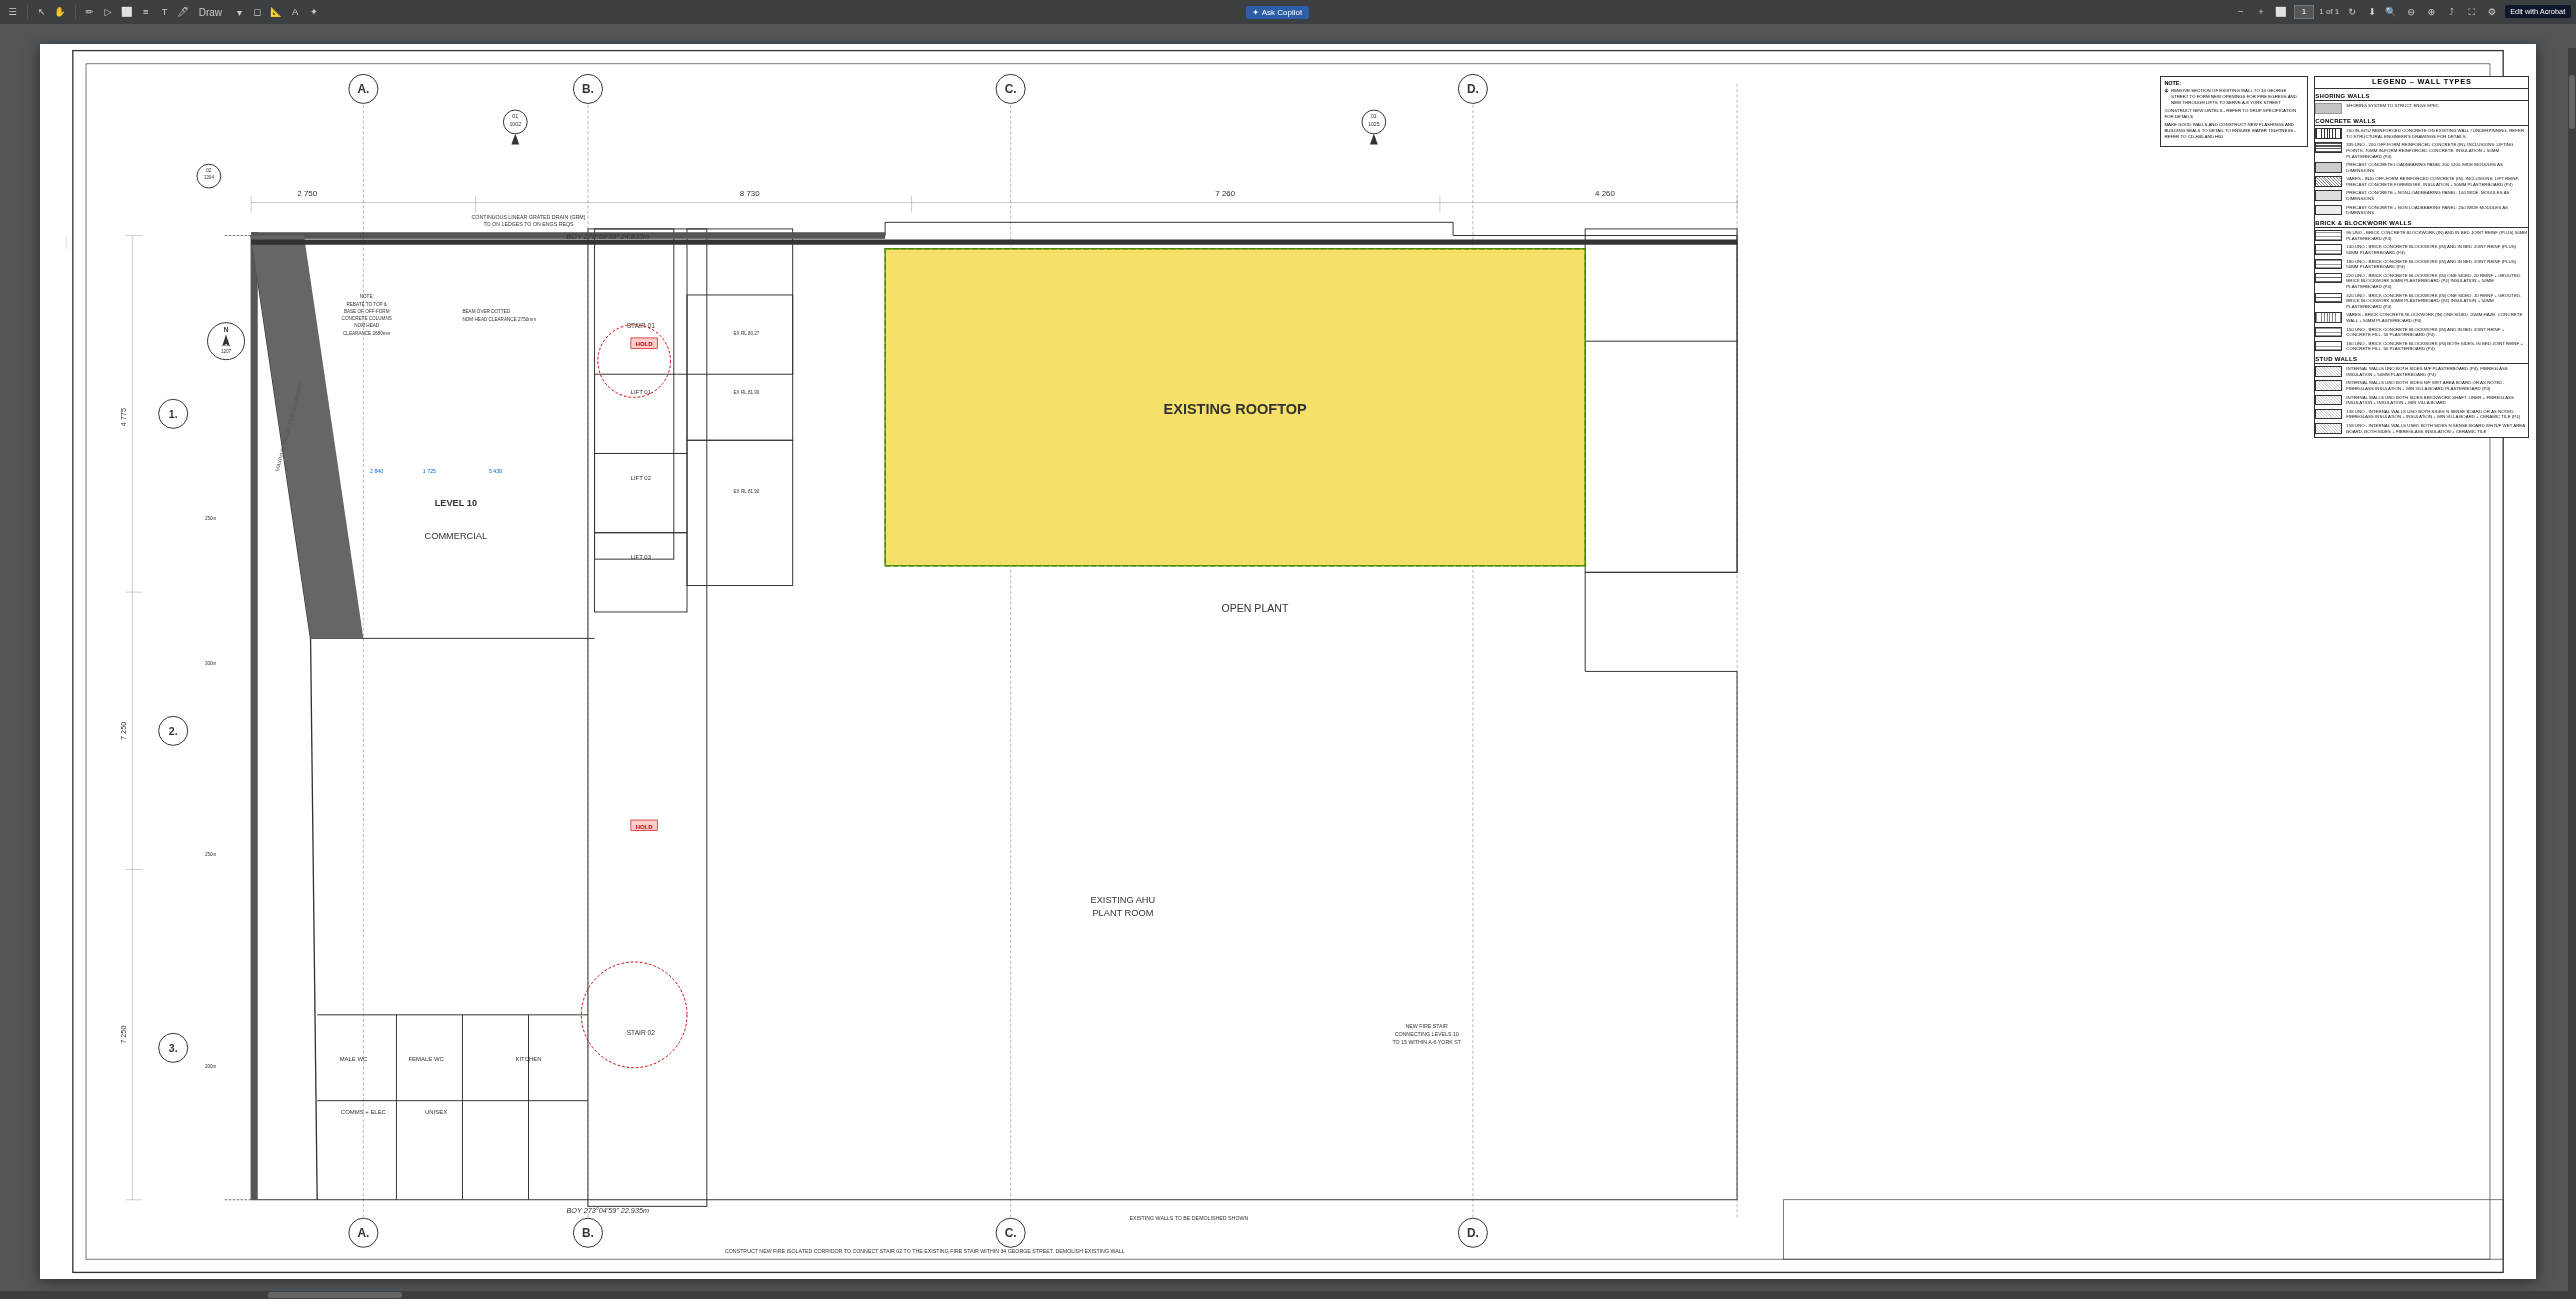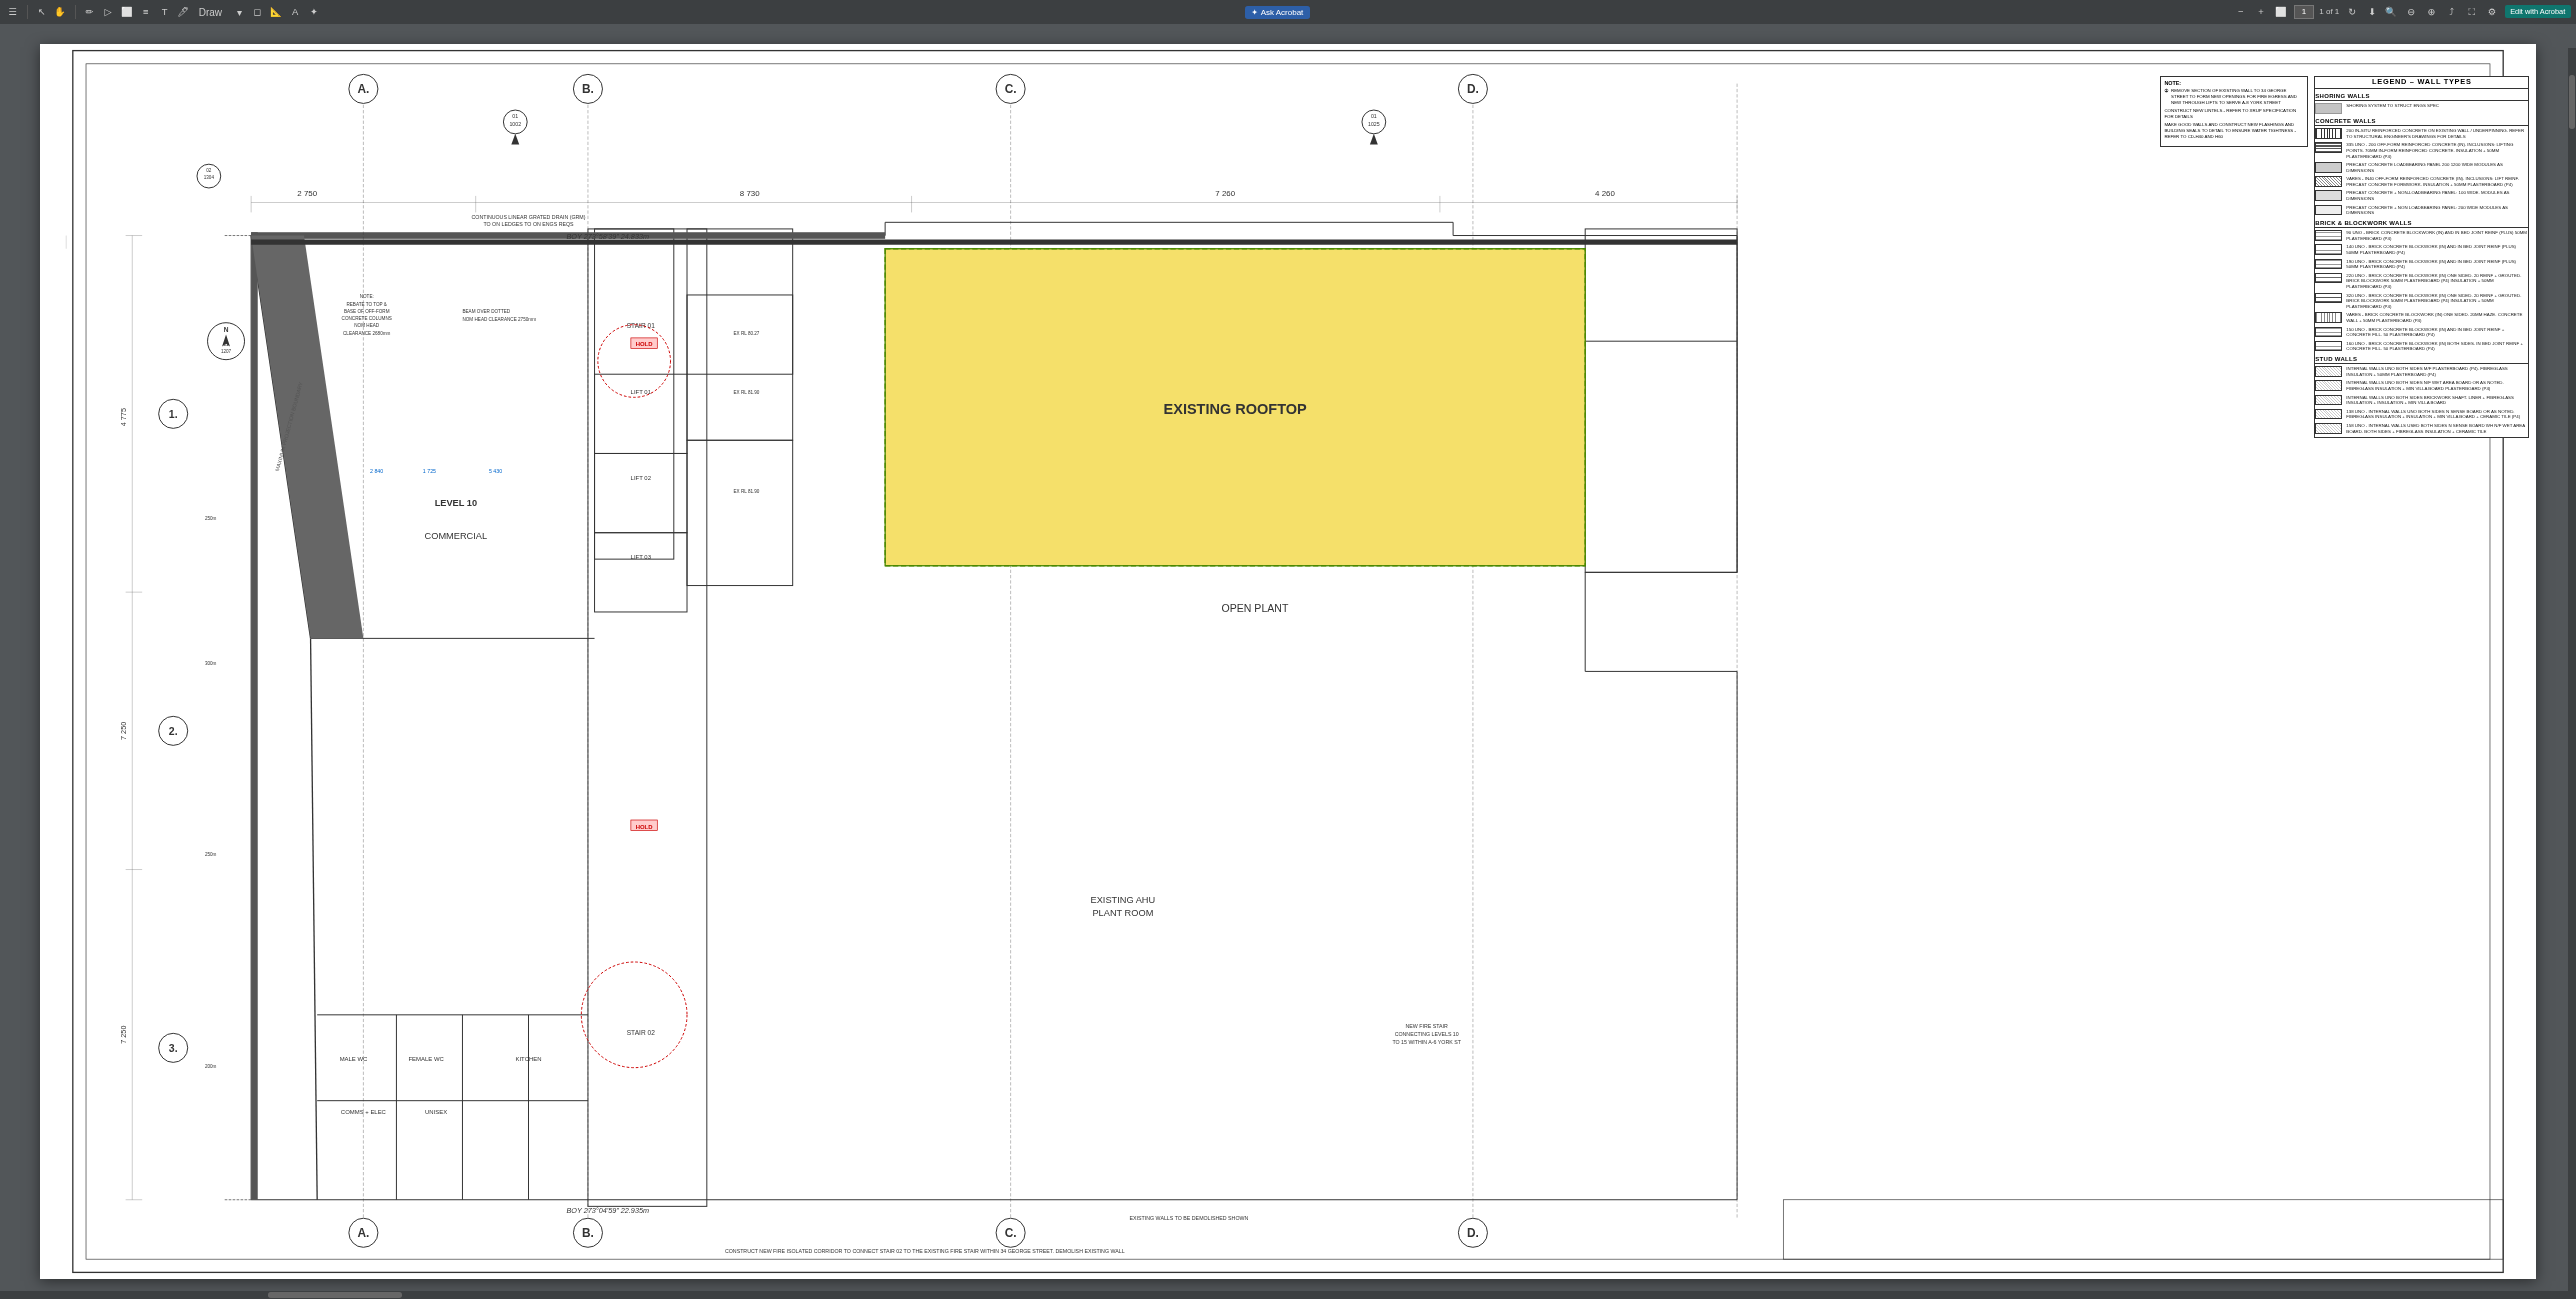--- a/index.html
+++ b/index.html
@@ -87,21 +87,21 @@
       padding: 1.3px;
     }
     .toolbar-right {
       display: flex;
       align-items: center;
       gap: 5.4px;
       color: #ccc;
       font-size: 8px;
     }
     .edit-acrobat-btn {
-      background: #0f766e;
+      background: #0f172a;
       color: white;
       font-size: 7.4px;
       padding: 2px 5.4px;
       border-radius: 2px;
       cursor: pointer;
     }
 
     
     .main-area {
       position: absolute;
@@ -292,21 +292,21 @@
     <span>▾</span>
   </div>
   <div class="toolbar-icon">◻</div>
   <div class="toolbar-icon">📐</div>
   <div class="toolbar-icon">A</div>
   <div class="toolbar-icon">✦</div>
 
   <div class="toolbar-center">
     <div class="toolbar-copilot">
       <span>✦</span>
-      <span>Ask Acrobat</span>
+      <span>Ask Copilot</span>
     </div>
   </div>
 
   <div class="page-controls">
     <div class="toolbar-icon">−</div>
     <div class="toolbar-icon">+</div>
     <div class="toolbar-icon">⬜</div>
     <input class="page-input" value="1" style="">
     <span>1 of 1</span>
     <div class="toolbar-icon">↻</div>

